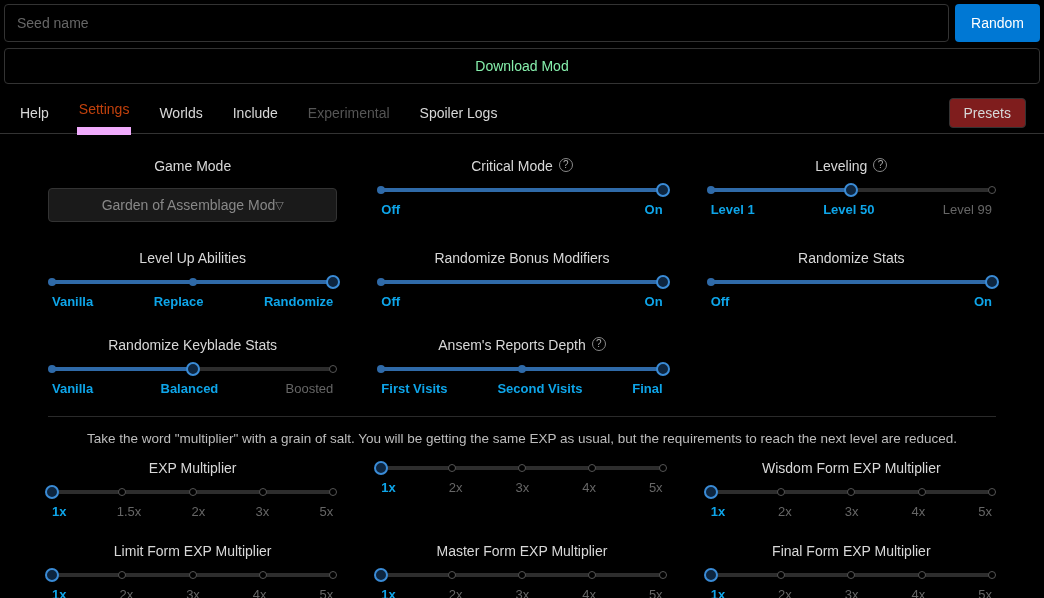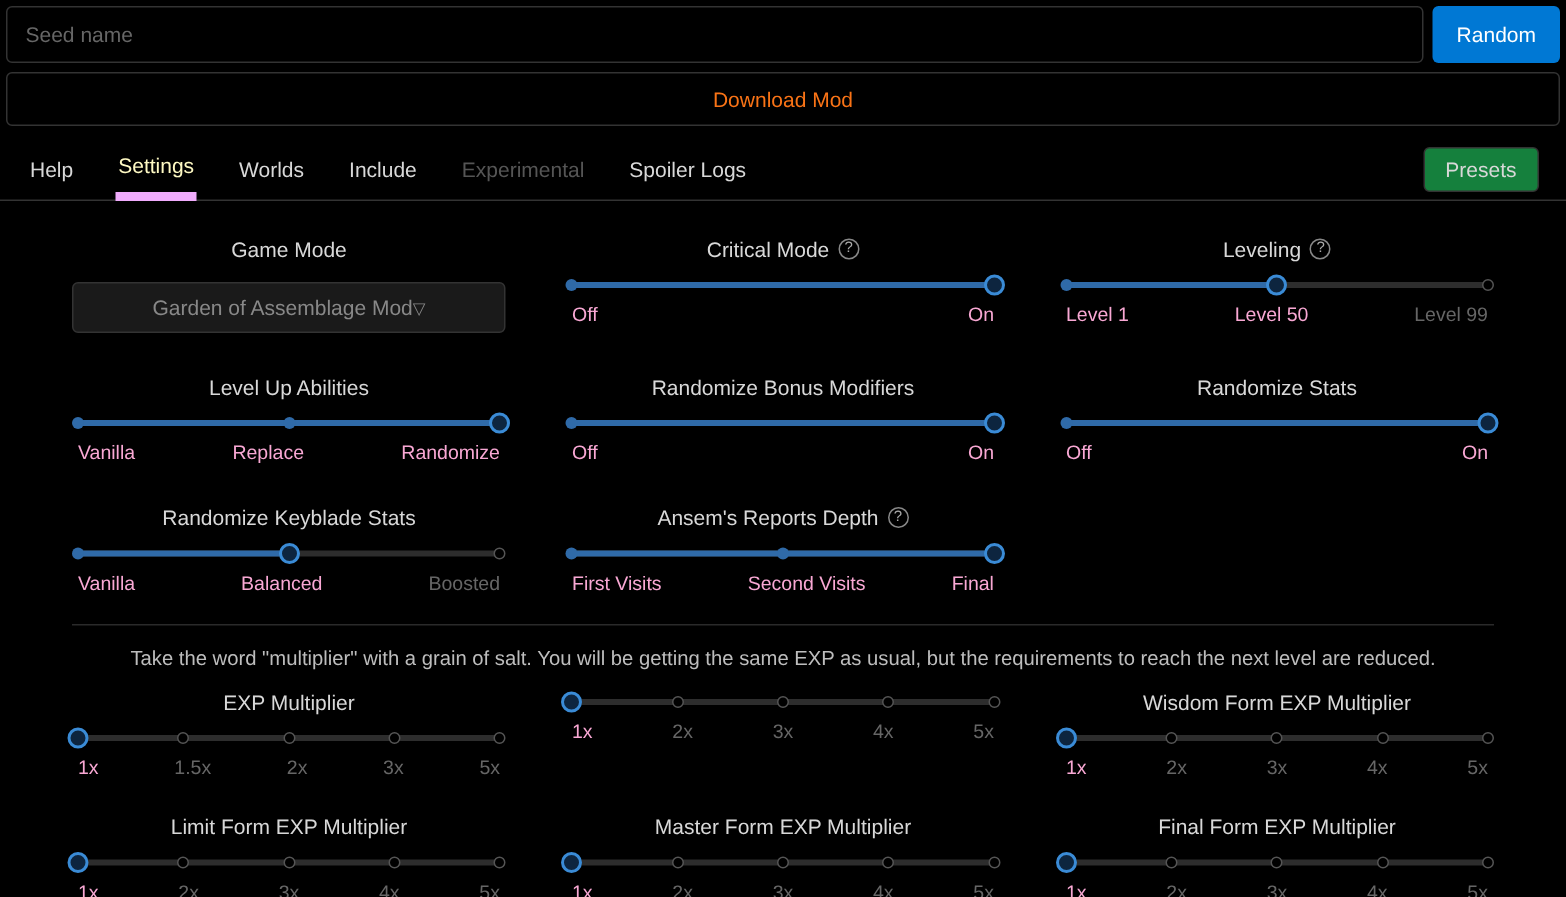--- a/index.html
+++ b/index.html
@@ -32,49 +32,49 @@
     font-size: 14px;
     cursor: pointer;
   }
   .duo-row { display: flex; gap: 6px; padding: 2px 4px 8px; }
   .btn-wide {
     flex: 1;
     background: #000;
     border: 1px solid #333;
     border-radius: 4px;
     padding: 9px 0;
-    color: #f97316;
+    color: #86efac;
     text-align: center;
     font-size: 14px;
     cursor: pointer;
   }
   .btn-wide.disabled { color: #555; border-color: #222; cursor: default; }
   .tab-row {
     display: flex;
     align-items: center;
     padding: 0 18px;
     gap: 26px;
     border-bottom: 1px solid #333;
     height: 42px;
   }
   .tab {
     color: #d8d8d8;
     cursor: pointer;
     padding: 10px 2px;
     font-size: 14px;
   }
   .tab.active {
-    color: #fef9c3;
-    border-bottom: 6px solid #f0abfc;
+    color: #c2410c;
+    border-bottom: 8px solid #f0abfc;
     margin-bottom: -1px;
   }
   .tab.disabled { color: #555; cursor: default; }
   .tab-spacer { flex: 1; }
   .btn-presets {
-    background: #15803d;
+    background: #7f1d1d;
     border: 1px solid #333;
     border-radius: 4px;
     padding: 6px 14px;
     color: #d8d8d8;
     cursor: pointer;
     font-size: 14px;
   }
   .grid3 {
     display: grid;
     grid-template-columns: 1fr 1fr 1fr;
@@ -83,21 +83,20 @@
     padding: 24px 48px 12px;
   }
   .cell { }
   .cell-title {
     text-align: center;
     font-size: 14px;
     color: #d8d8d8;
     margin-bottom: 14px;
     display: flex;
     justify-content: center;
-    align-items: center;
     gap: 6px;
   }
   .qmark {
     display: inline-flex;
     width: 14px; height: 14px;
     border: 1px solid #888;
     border-radius: 50%;
     align-items: center; justify-content: center;
     font-size: 10px;
     color: #aaa;
@@ -149,21 +148,21 @@
     border-radius: 50%;
     transform: translate(-50%, -50%);
     cursor: pointer;
   }
   .ticks {
     display: flex;
     justify-content: space-between;
     font-size: 13px;
   }
   .ticks span { color: #666; }
-  .ticks span.on { color: #f9a8d4; font-weight: 400; }
+  .ticks span.on { color: #0ea5e9; font-weight: 700; }
   hr.sep { border: none; border-top: 1px solid #2a2a2a; margin: 8px 48px 14px; }
   .note { text-align: center; color: #bdbdbd; font-size: 13.5px; padding: 0 40px 14px; }
   .grid3b {
     display: grid;
     grid-template-columns: 1fr 1fr 1fr;
     column-gap: 40px;
     row-gap: 24px;
     padding: 0 48px 24px;
   }
 </style>

